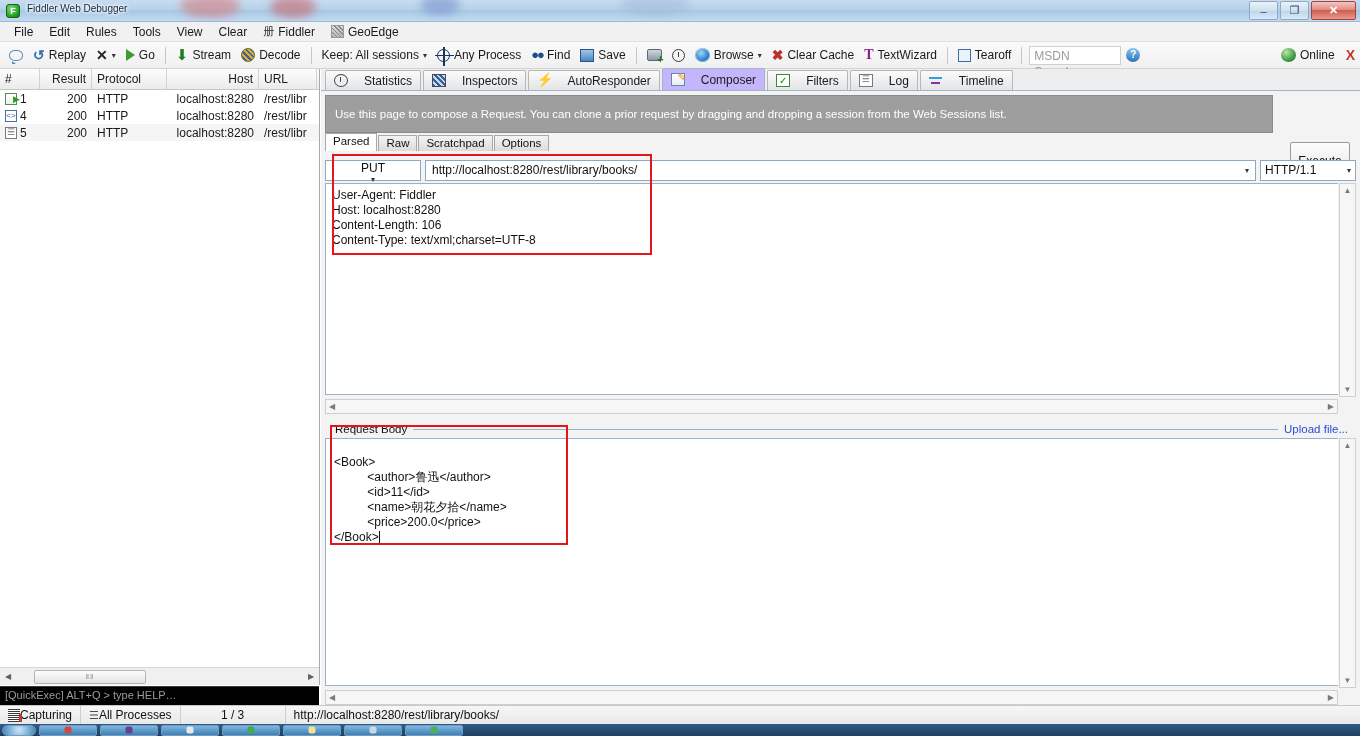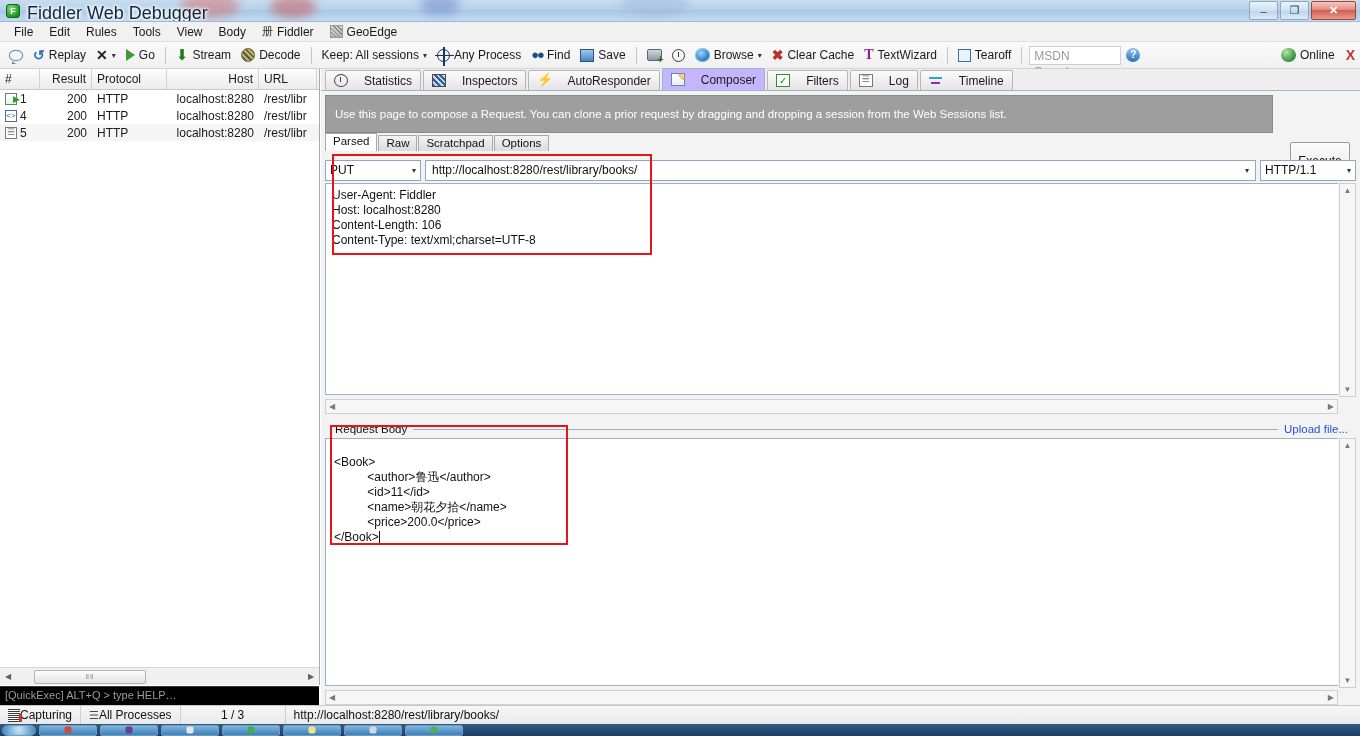--- a/index.html
+++ b/index.html
@@ -23,21 +23,21 @@
   .glassblob { position: absolute; border-radius: 50%; filter: blur(4px); opacity: .5; }
   .title-icon {
     position: absolute; left: 6px; top: 4px; width: 14px; height: 14px;
     border-radius: 3px;
     background: radial-gradient(circle at 35% 30%, #7ee07e, #1f9e1f 70%, #0d6b16);
     border: 1px solid #12661a;
     color: #fff; font-size: 9px; line-height: 13px; text-align: center; font-weight: bold;
   }
   .title-text {
     position: absolute; left: 27px; top: 3px;
-    font-size: 18px; color: #12263b;
+    font-size: 10px; color: #12263b;
     text-shadow: 0 0 4px #fff, 0 0 4px #fff, 0 0 3px #fff;
     white-space: nowrap;
   }
   .winbtns { position: absolute; right: 4px; top: 1px; display: flex; gap: 2px; }
   .wbtn {
     width: 29px; height: 19px; border: 1px solid #8fa9c2; border-radius: 2px;
     background: linear-gradient(to bottom, #eaf3fb, #cfe0ef 50%, #bcd4e8 51%, #dbeaf8);
     display: flex; align-items: center; justify-content: center;
     color: #2b4964; font-size: 11px;
   }
@@ -211,21 +211,21 @@
     border: 1px solid #a9a9a9; border-bottom: none; background: linear-gradient(#f3f3f3,#dcdcdc);
     margin-right: 1px; white-space: nowrap;
   }
   .stab.active { background: #fff; height: 18px; }
 
   
   .reqzone { position: absolute; left: 4px; top: 90px; width: 1031px; }
   .reqline { display: flex; align-items: center; gap: 4px; height: 22px; }
   .selwrap {
     width: 96px; height: 21px; border: 1px solid #8fa8c0; background: #fff;
-    display: flex; align-items: center; justify-content: space-between; padding: 0 4px; font-size: 12px; color: #111;
+    display: flex; align-items: center; justify-content: space-between; padding: 0 4px; font-size: 12px; color: #111; flex-direction: column;
   }
   .urlbar {
     flex: 1; height: 21px; border: 1px solid #8fa8c0; background: #fff; font-size: 12px;
     color: #111; padding: 2px 6px; display: flex; align-items: center; justify-content: space-between;
   }
   .verwrap {
     width: 96px; height: 21px; border: 1px solid #8fa8c0; background: #fff;
     display: flex; align-items: center; justify-content: space-between; padding: 0 4px; font-size: 12px; color: #111;
   }
   .headersbox {
@@ -324,21 +324,21 @@
     <div class="menu-item">
         <span>Rules</span>
       </div>
     <div class="menu-item">
         <span>Tools</span>
       </div>
     <div class="menu-item">
         <span>View</span>
       </div>
     <div class="menu-item">
-        <span>Body</span>
+        <span>Clear</span>
       </div>
     <div class="menu-item">
       <span class="glyph-cjk">册</span>
       <span>Fiddler</span>
     </div>
     <div class="menu-item">
       <span class="ico-sq"></span>
       <span>GeoEdge</span>
     </div>
   </div>

